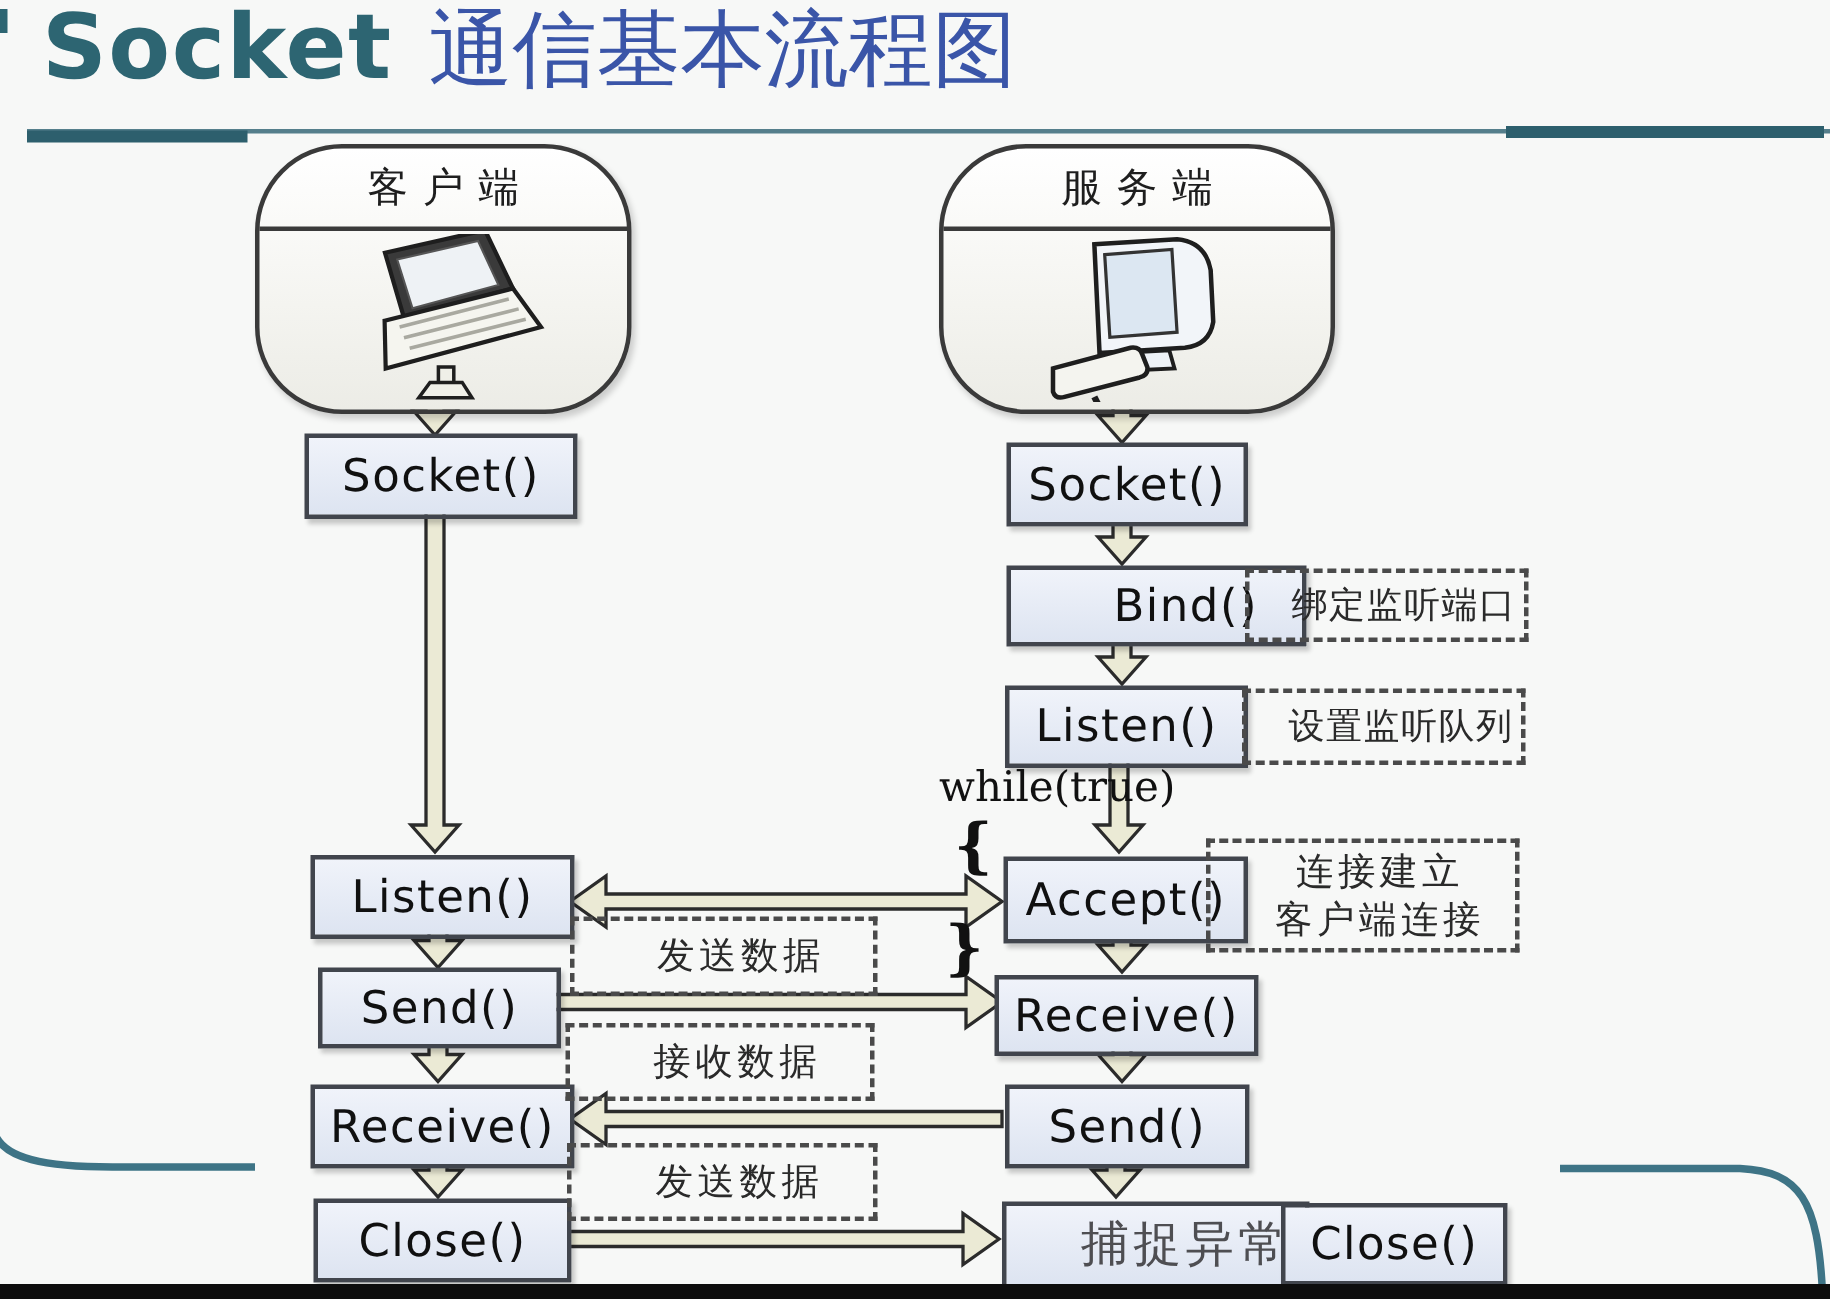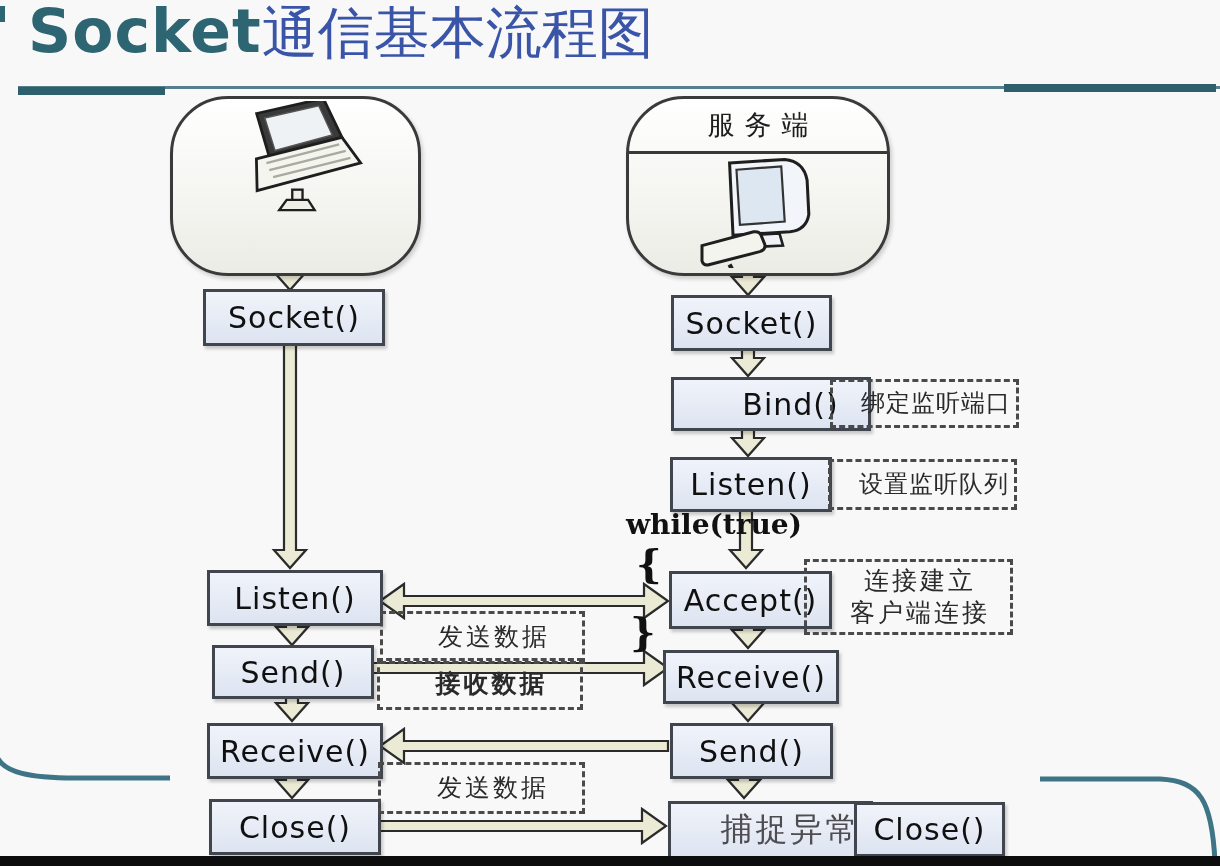--- a/index.html
+++ b/index.html
@@ -3,21 +3,21 @@
 <meta charset="utf-8">
 <style>
   html,body{margin:0;padding:0;background:#e9e9e9;}
   .canvas{position:relative;width:1220px;height:866px;background:#f7f8f7;overflow:hidden;
           font-family:"DejaVu Sans","Liberation Sans",sans-serif;}
 
   
   .title{position:absolute;left:28px;top:-4px;white-space:nowrap;}
   .title .brand{font-family:"DejaVu Sans","Liberation Sans",sans-serif;font-weight:bold;
                 font-size:60px;color:#2d6572;letter-spacing:1px;}
-  .title .rest{font-family:"DejaVu Serif","Liberation Serif",serif;font-size:56px;color:#3a55a8;}
+  .title .rest{font-family:"DejaVu Serif","Liberation Serif",serif;font-size:56px;color:#3a55a8;margin-left:24px;}
 
   
   .rule-thin{position:absolute;left:18px;top:86px;width:1202px;height:3px;background:#557f8c;}
   .rule-thick-left{position:absolute;left:18px;top:87px;width:147px;height:8px;background:#2d5f6d;}
   .rule-thick-right{position:absolute;left:1004px;top:84px;width:212px;height:8px;background:#2d5f6d;}
   .corner-sliver{position:absolute;left:0;top:6px;width:5px;height:16px;background:#2d6572;}
 
   
   .actor{position:absolute;border:3px solid #3a3a3a;border-radius:58px;
          background:linear-gradient(180deg,#ffffff 0%,#f4f4f0 60%,#ecece6 100%);
@@ -34,21 +34,21 @@
         border:3px solid #41454d;box-shadow:2px 3px 3px rgba(0,0,0,0.2);
         font-size:30px;color:#101010;letter-spacing:1px;}
   .fbox.cjk{font-size:32px;color:#4e4e52;letter-spacing:3px;padding-left:40px;}
 
   
   .note{position:absolute;display:flex;flex-direction:column;align-items:center;justify-content:center;
         border:3px dashed #4a4a4a;font-size:25px;color:#2a2a2a;letter-spacing:3px;line-height:1.3;padding-left:23px;}
 
   
   .loop-cond{position:absolute;left:626px;top:508px;font-family:"DejaVu Serif","Liberation Serif",serif;
-             font-weight:bold;font-size:28px;color:#111;}
+             font-weight:normal;font-size:28px;color:#111;}
   .brace{position:absolute;font-family:"DejaVu Serif","Liberation Serif",serif;
          font-weight:bold;font-size:40px;color:#111;}
   .brace.open{left:636px;top:540px;}
   .brace.close{left:630px;top:608px;}
 
   .bottom-bar{position:absolute;left:0;top:856px;width:1220px;height:10px;background:#0d0d0d;}
 
   svg.overlay{position:absolute;left:0;top:0;width:1220px;height:866px;pointer-events:none;}
   .arrow{fill:#ebead5;stroke:#2b2b2b;stroke-width:2.2;stroke-linejoin:miter;}
   .swoosh{fill:none;stroke:#3e7486;stroke-width:5;}
@@ -86,20 +86,21 @@
     <path class="arrow" d="M368 663 H644 V651 L668 668 L644 685 V673 H368 Z"></path>
     <path class="arrow" d="M668 741 H404 V729 L380 746 L404 763 V751 H668 Z"></path>
     <path class="arrow" d="M377 821 H642 V809 L666 826 L642 843 V831 H377 Z"></path>
     <path class="arrow" d="M824 822 H836 V811 L852 827 L836 843 V832 H824 Z"></path>
 
     <path class="swoosh" d="M -3 757 C 4 772 28 778 75 778 L 170 778"></path>
     <path class="swoosh" d="M 1040 779 L 1160 779 C 1200 781 1212 800 1215 862"></path>
   </svg>
 
   <div class="actor" style="left:170px;top:96px;width:245px;height:174px;">
+    <div class="actor-header">客户端</div>
     <div class="actor-body">
       <svg width="150" height="112" viewBox="0 0 160 120">
         <g transform="rotate(-8 80 62)">
           <path d="M45 8 L118 2 L132 46 L52 56 Z" fill="#3a3a3a" stroke="#1e1e1e" stroke-width="3"></path>
           <path d="M53 14 L112 9 L122 42 L59 50 Z" fill="#eef2f5" stroke="#555" stroke-width="1.5"></path>
           <path d="M38 56 L132 46 L148 76 L34 90 Z" fill="#f5f5ef" stroke="#1e1e1e" stroke-width="3"></path>
           <path d="M48 62 L128 53 M50 70 L134 61 M53 78 L138 69" stroke="#a9a9a0" stroke-width="2.5" fill="none"></path>
         </g>
         <rect x="76" y="95" width="11" height="13" fill="#efefe8" stroke="#1e1e1e" stroke-width="2.5"></rect>
         <path d="M62 117 L100 117 L93 106 L70 106 Z" fill="#efefe8" stroke="#1e1e1e" stroke-width="2.5"></path>
@@ -141,21 +142,21 @@
   <div class="note" style="left:828px;top:459px;width:160px;height:45px;font-size:24px;letter-spacing:1px;">
     <span>设置监听队列</span>
   </div>
   <div class="note" style="left:804px;top:559px;width:180px;height:70px;">
     <span>连接建立</span>
     <span>客户端连接</span>
   </div>
   <div class="note" style="left:380px;top:611px;width:176px;height:47px;">
     <span>发送数据</span>
   </div>
-  <div class="note" style="left:377px;top:658px;width:177px;height:46px;font-weight:bold;">
+  <div class="note" style="left:377px;top:682px;width:177px;height:46px;">
     <span>接收数据</span>
   </div>
   <div class="note" style="left:378px;top:762px;width:178px;height:46px;">
     <span>发送数据</span>
   </div>
 
   <div class="loop-cond">while(true)</div>
   <div class="brace open">{</div>
   <div class="brace close">}</div>
 

